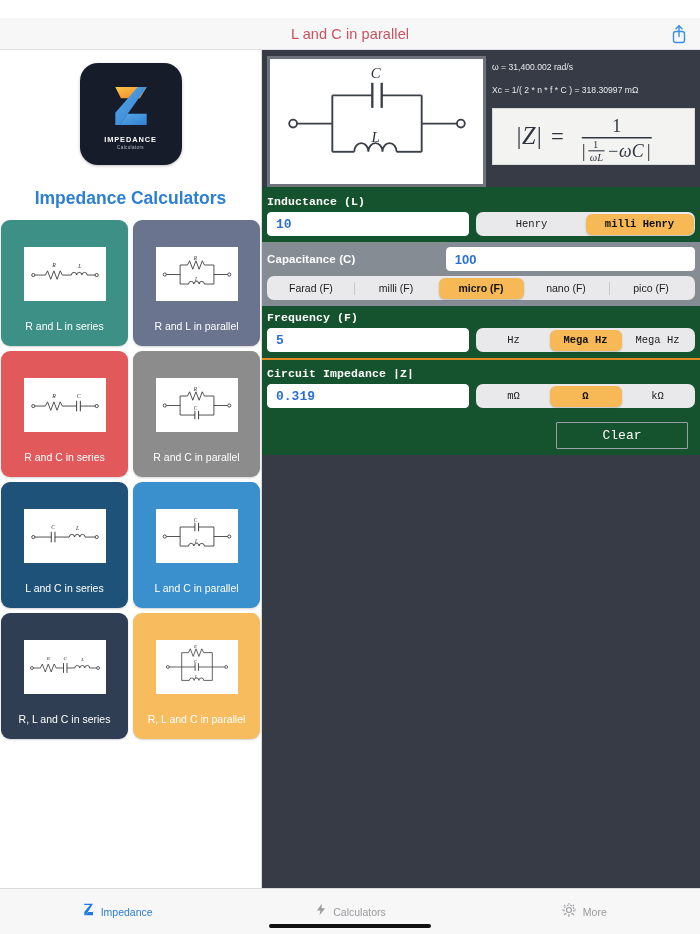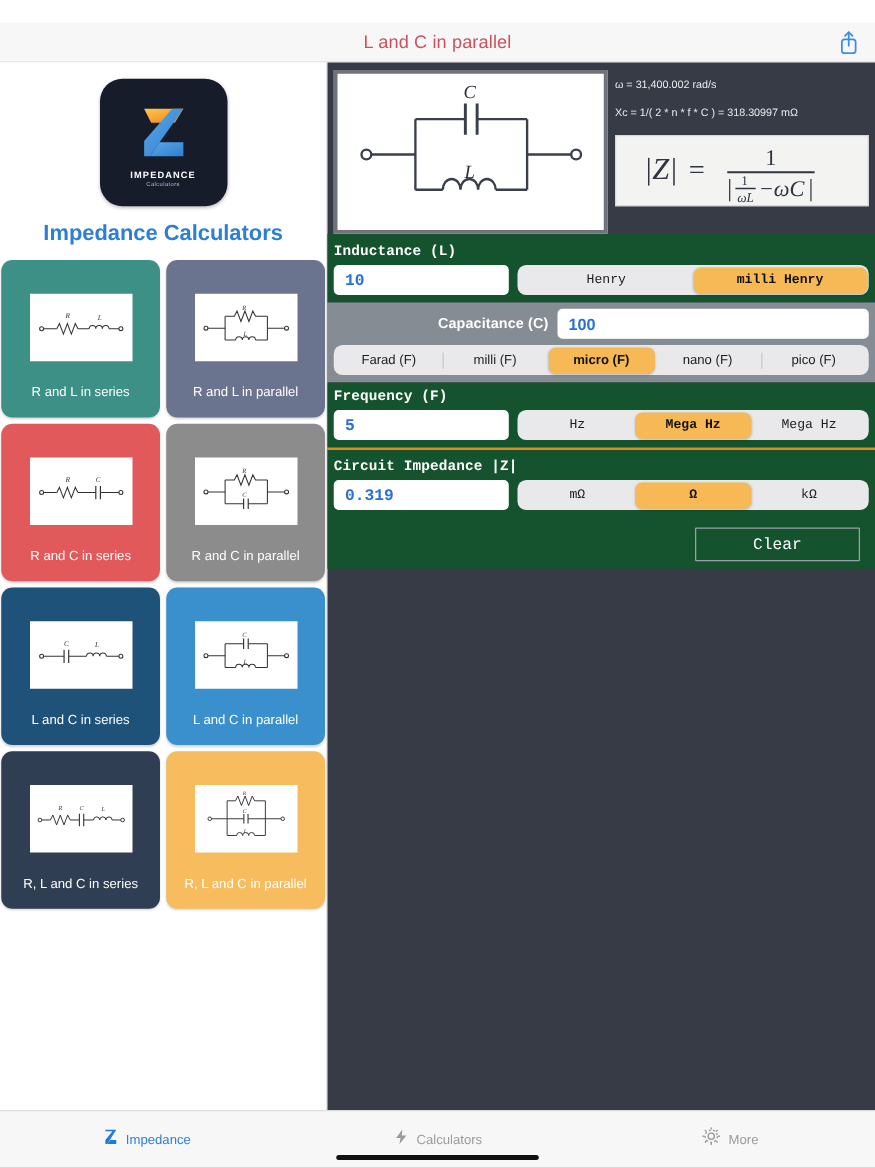--- a/index.html
+++ b/index.html
@@ -58,21 +58,21 @@
     display: flex; flex-direction: column; align-items: center; justify-content: center;
     box-shadow: 0 1px 3px rgba(0,0,0,.25);
   }
   .logo-z { width: 56px; height: 56px; }
   .logo-name {
     font-size: 7.4px; color: #ffffff; font-weight: bold; letter-spacing: .9px;
     margin-top: 1px;
   }
   .logo-sub { font-size: 4.6px; color: #b9bec8; letter-spacing: .35px; margin-top: 1.5px; }
   .app-title {
-    text-align: center; margin-top: 11px;
+    text-align: center; margin-top: 23px;
     font-size: 17.5px; color: #2c7fd4; font-weight: bold;
   }
 
   .tile-grid {
     display: grid; grid-template-columns: 127px 127px;
     gap: 5px; justify-content: center;
     margin-top: 11px;
   }
   .tile {
     width: 127px; height: 126px; border-radius: 9px;
@@ -107,29 +107,29 @@
     background: #f3f3f1; border: 1px solid #d9d9d9;
     height: 57px; display: flex; align-items: center; justify-content: center;
     margin-top: 4px;
   }
 
   
   .sec { padding: 5px 5px 6px 5px; }
   .sec.dark { background: #14532d; font-family: Liberation Mono, monospace; }
   .sec.gray { background: #858c94; }
   .sec-label { font-size: 11.5px; color: #ffffff; font-weight: bold; margin-bottom: 4px; letter-spacing:.1px;}
-  .sec-label.gray-l { color: #ffffff; text-align: right; }
+  .sec-label.gray-l { color: #ffffff; }
   .row { display: flex; align-items: center; gap: 7px; }
   .txtfield {
     height: 24px; background: #ffffff; border-radius: 4px;
     display: flex; align-items: center; padding-left: 8px;
     font-size: 13px; color: #2b6fd6; font-weight: bold;
     border: 1px solid #ffffff;
   }
-  .txtfield.w-left { width: 140px; }
+  .txtfield.w-left { width: 202px; }
   .txtfield.w-wide { width: 251px; }
 
   .seg {
     display: flex; background: #e9e9eb; border-radius: 7px; height: 24px;
     padding: 1.5px; flex: 1;
   }
   .seg .opt {
     flex: 1; display: flex; align-items: center; justify-content: center;
     font-size: 10.5px; color: #1c1c1e; border-radius: 6px; cursor: pointer;
     position: relative;

